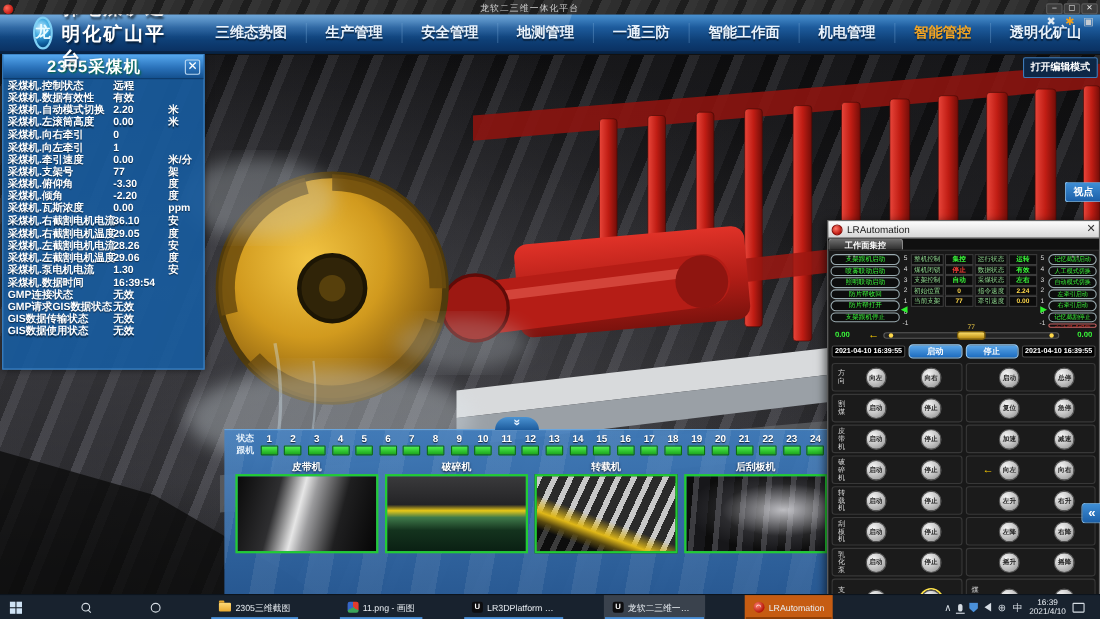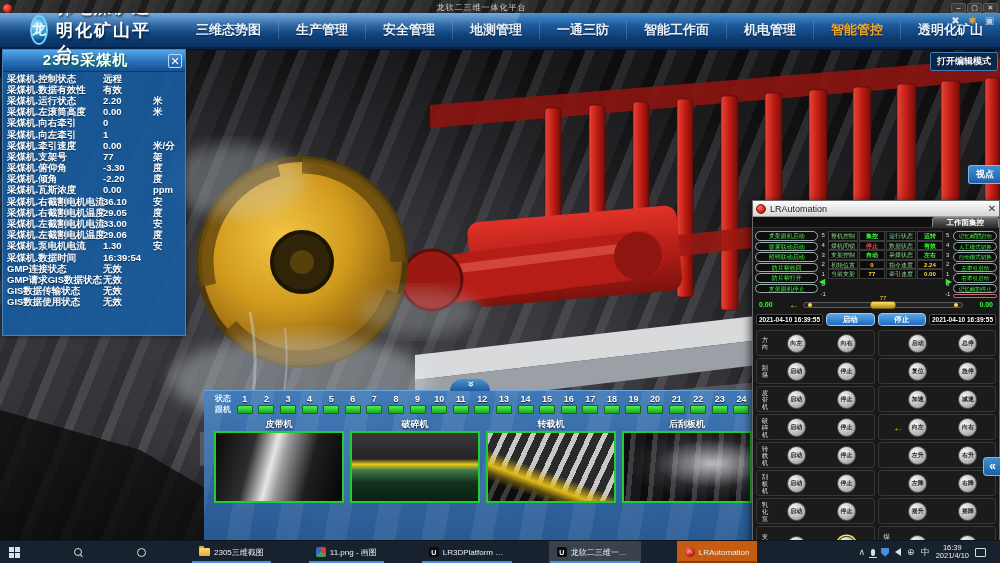--- a/index.html
+++ b/index.html
@@ -106,21 +106,21 @@
   .film i:nth-child(n+17){background:linear-gradient(180deg,#b79b7e,#7d644c);}
 
   
   .lr-window{position:absolute;left:752px;top:200px;width:248px;height:345px;z-index:10;
     background:#181818;border:1px solid #6a6a6a;box-shadow:-2px 2px 8px rgba(0,0,0,.6);}
   .lr-titlebar{height:16px;background:linear-gradient(180deg,#fdfdfd,#d6d6d6);display:flex;align-items:center;border-bottom:1px solid #9a9a9a;}
   .lr-logo{width:10px;height:10px;border-radius:50%;margin:0 4px 0 3px;
     background:radial-gradient(circle at 35% 35%,#ff7a6a,#c01810 70%);border:1px solid #8a0e08;}
   .lr-title{flex:1;font-size:9px;color:#222;}
   .lr-close{width:14px;color:#333;font-size:10px;text-align:center;}
-  .lr-tabbar{height:11px;background:#101010;display:flex;justify-content:flex-end;align-items:center;border-bottom:1px solid #333;}
+  .lr-tabbar{height:11px;background:#101010;display:flex;justify-content:flex-start;align-items:center;border-bottom:1px solid #333;}
   .lr-tab{background:linear-gradient(180deg,#6a6a6a,#2c2c2c);border:1px solid #888;border-bottom:none;color:#fff;
     font-size:7.5px;font-weight:bold;padding:0 14px;line-height:9px;border-radius:3px 3px 0 0;}
   .lr-dots{position:absolute;font-size:7px;color:#888;top:29px;}
   .lr-dots.l{left:18px;} .lr-dots.r{right:18px;}
 
   .lr-control{display:flex;padding:3px 2px 0 2px;height:70px;}
   .lr-gbcol{display:flex;flex-direction:column;gap:1px;width:67px;}
   .gbtn{height:9.5px;background:#0d0d0d;border:1px solid #9aabb0;border-radius:6px;color:#39f839;
     font-size:6px;line-height:8px;text-align:center;overflow:hidden;white-space:nowrap;}
   .gbtn.alarm{color:#ff3b30;border-color:#c66;}
@@ -327,21 +327,21 @@
         <span>采煤机.控制状态</span>
         <span>远程</span>
         <span></span>
       </div>
         <div class="lp-row">
         <span>采煤机.数据有效性</span>
         <span>有效</span>
         <span></span>
       </div>
         <div class="lp-row">
-        <span>采煤机.运行状态</span>
+        <span>采煤机.自动模式切换</span>
         <span>2.20</span>
         <span>米</span>
       </div>
         <div class="lp-row">
         <span>采煤机.左滚筒高度</span>
         <span>0.00</span>
         <span>米</span>
       </div>
         <div class="lp-row">
         <span>采煤机.向右牵引</span>
@@ -383,21 +383,21 @@
         <span>36.10</span>
         <span>安</span>
       </div>
         <div class="lp-row">
         <span>采煤机.右截割电机温度</span>
         <span>29.05</span>
         <span>度</span>
       </div>
         <div class="lp-row">
         <span>采煤机.左截割电机电流</span>
-        <span>33.00</span>
+        <span>28.26</span>
         <span>安</span>
       </div>
         <div class="lp-row">
         <span>采煤机.左截割电机温度</span>
         <span>29.06</span>
         <span>度</span>
       </div>
         <div class="lp-row">
         <span>采煤机.泵电机电流</span>
         <span>1.30</span>

